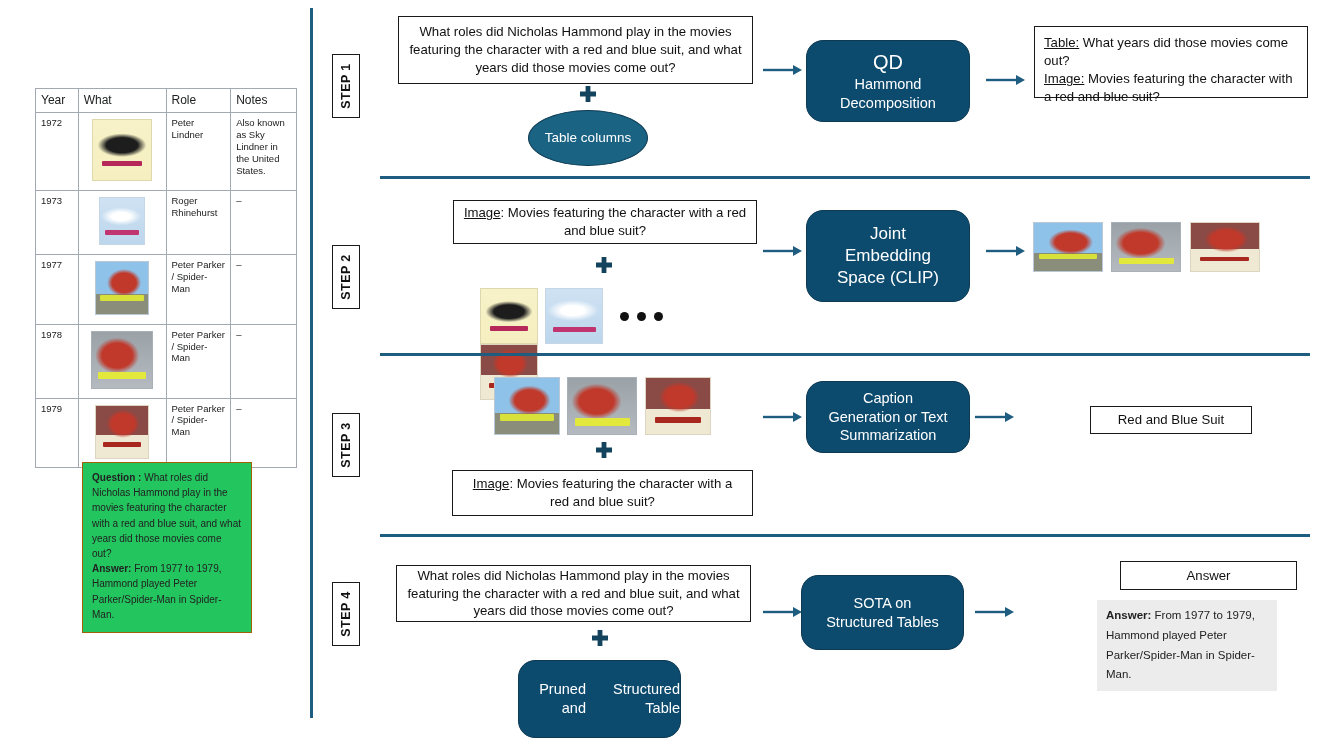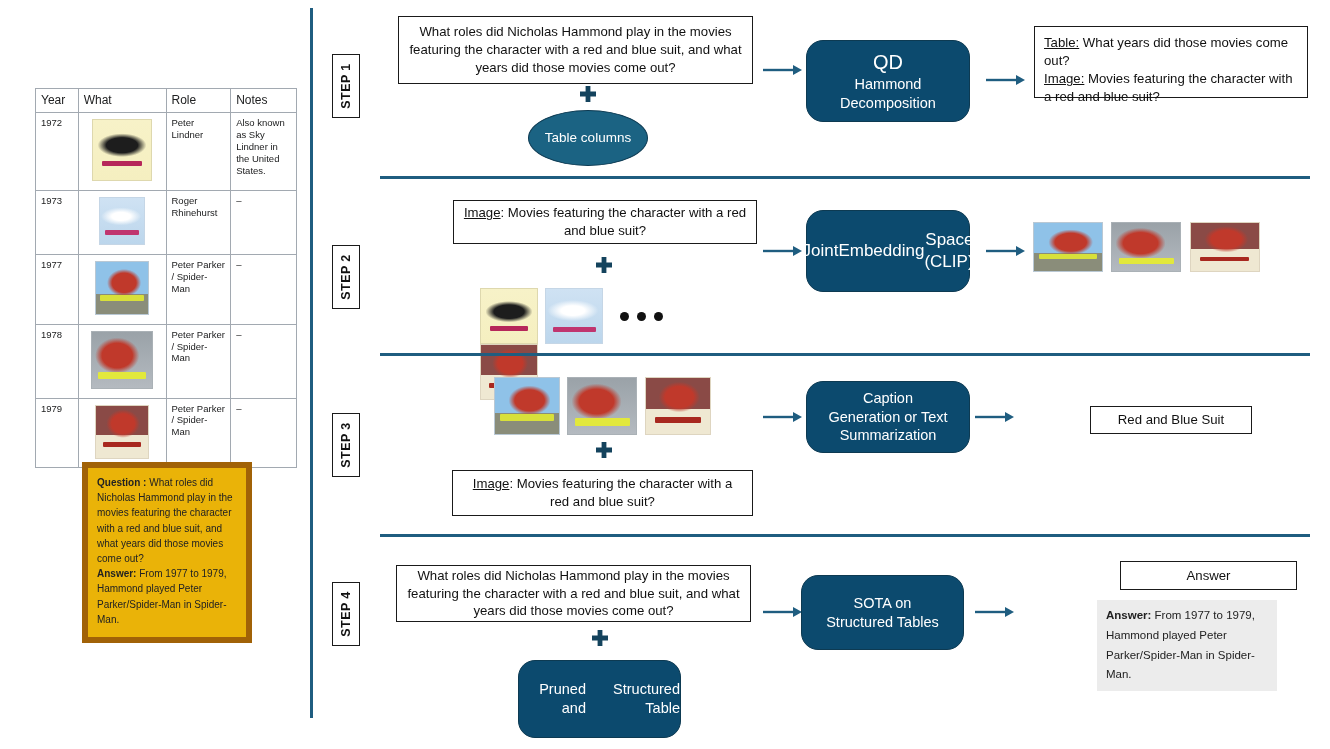--- a/index.html
+++ b/index.html
@@ -88,22 +88,22 @@
     border:1px solid #ded5c0;
   }
   .p-sm3::after{
     content:""; position:absolute; left:14%; right:14%; top:70%; height:10%;
     background:#a8281f; border-radius:1px;
   }
 
   
   #qa-box {
     left: 82px; top: 462px; width: 170px;
-    background: #eab308;
-    border: 6px solid #a16207;
+    background: #22c55e;
+    border: 1px solid #a16207;
     padding: 7px 9px 10px 9px;
     font-size: 10px;
     line-height: 1.52;
     color: #222;
     box-sizing: border-box;
   }
   #qa-box .lbl { font-weight: bold; }
 
   
   #main-rule {
@@ -320,21 +320,21 @@
   <span class="thumb poster p-sm3" style="width:56px;height:54px;"></span>
 </div>
 
 <div class="abs arrow" style="left:763px; top:243px;">
   <svg width="40" height="16" viewBox="0 0 40 16">
     <path d="M0 8 H31" stroke="#1f5d80" stroke-width="2.4" fill="none"></path>
     <path d="M30 3 L39 8 L30 13 Z" fill="#1f5d80"></path>
   </svg>
 </div>
 
-<div class="abs pbox" style="left:806px; top:210px; width:164px; height:82px; flex-direction:row;">
+<div class="abs pbox" style="left:806px; top:210px; width:164px; height:92px; flex-direction:column;">
   <span class="mid">Joint</span>
   <span class="mid">Embedding</span>
   <span class="mid">Space (CLIP)</span>
 </div>
 
 <div class="abs arrow" style="left:986px; top:243px;">
   <svg width="40" height="16" viewBox="0 0 40 16">
     <path d="M0 8 H31" stroke="#1f5d80" stroke-width="2.4" fill="none"></path>
     <path d="M30 3 L39 8 L30 13 Z" fill="#1f5d80"></path>
   </svg>

